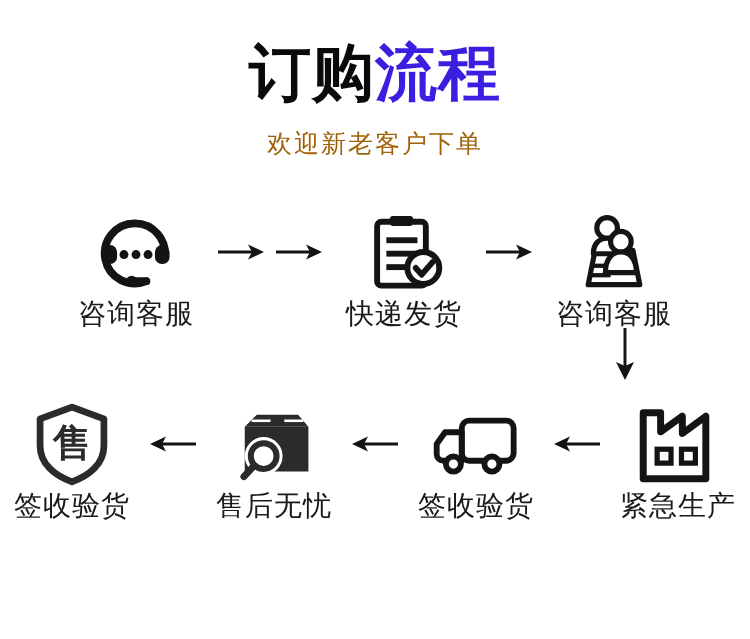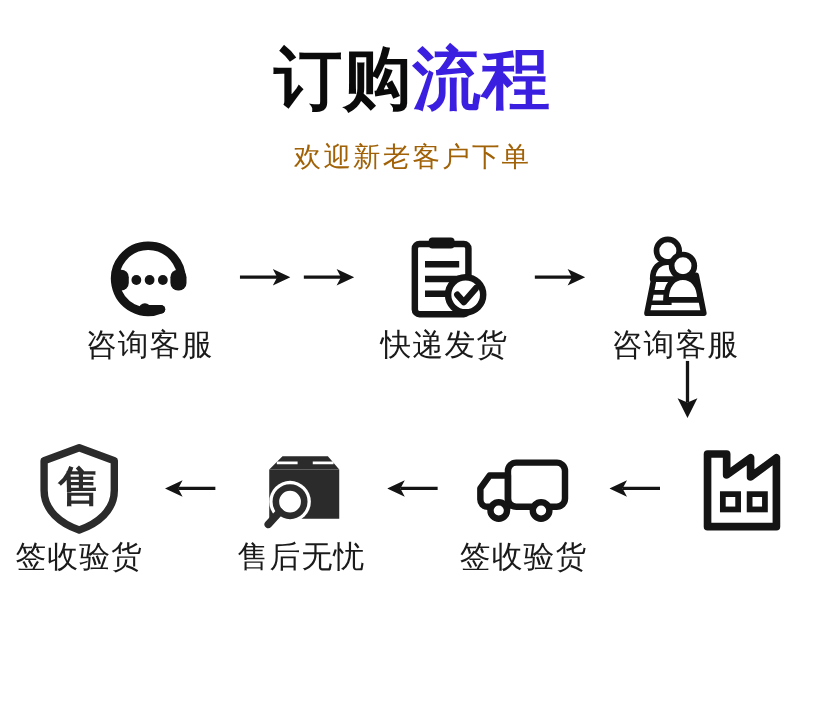--- a/index.html
+++ b/index.html
@@ -271,17 +271,18 @@
     </div>
 
     <div class="step">
       <div class="icon-box">
         <svg width="88" height="80" viewBox="0 0 100 92" aria-hidden="true">
           <path d="M10 86 L10 10 L30 10 L30 32 L55 14 L55 34 L82 14 L82 86 Z" fill="none" stroke="#141414" stroke-width="8" stroke-linejoin="round"></path>
           <rect x="26" y="52" width="16" height="16" fill="none" stroke="#141414" stroke-width="6"></rect>
           <rect x="54" y="52" width="16" height="16" fill="none" stroke="#141414" stroke-width="6"></rect>
         </svg>
       </div>
+      <div class="step-label">紧急生产</div>
     </div>
 
   </div>
 
 </div>
 
 </body></html>

